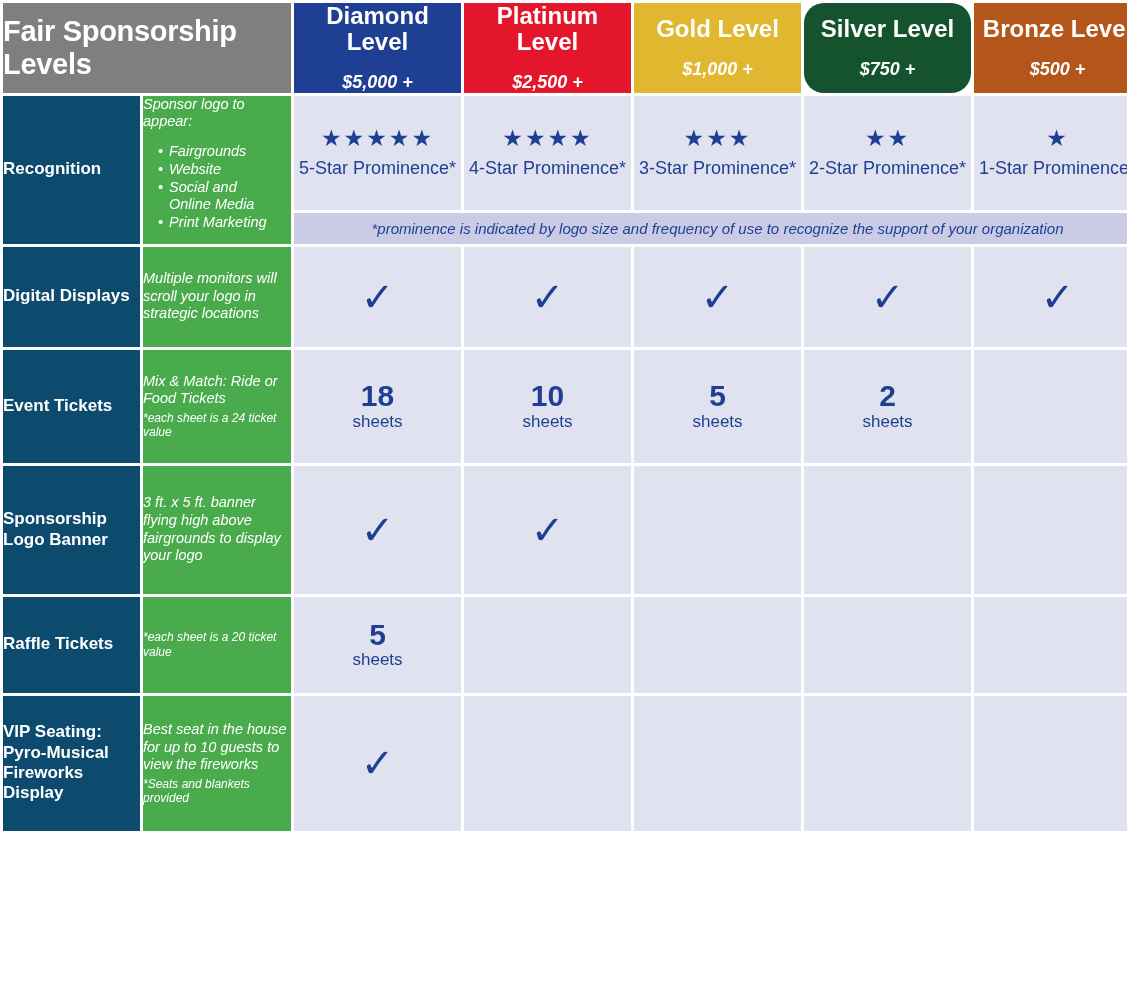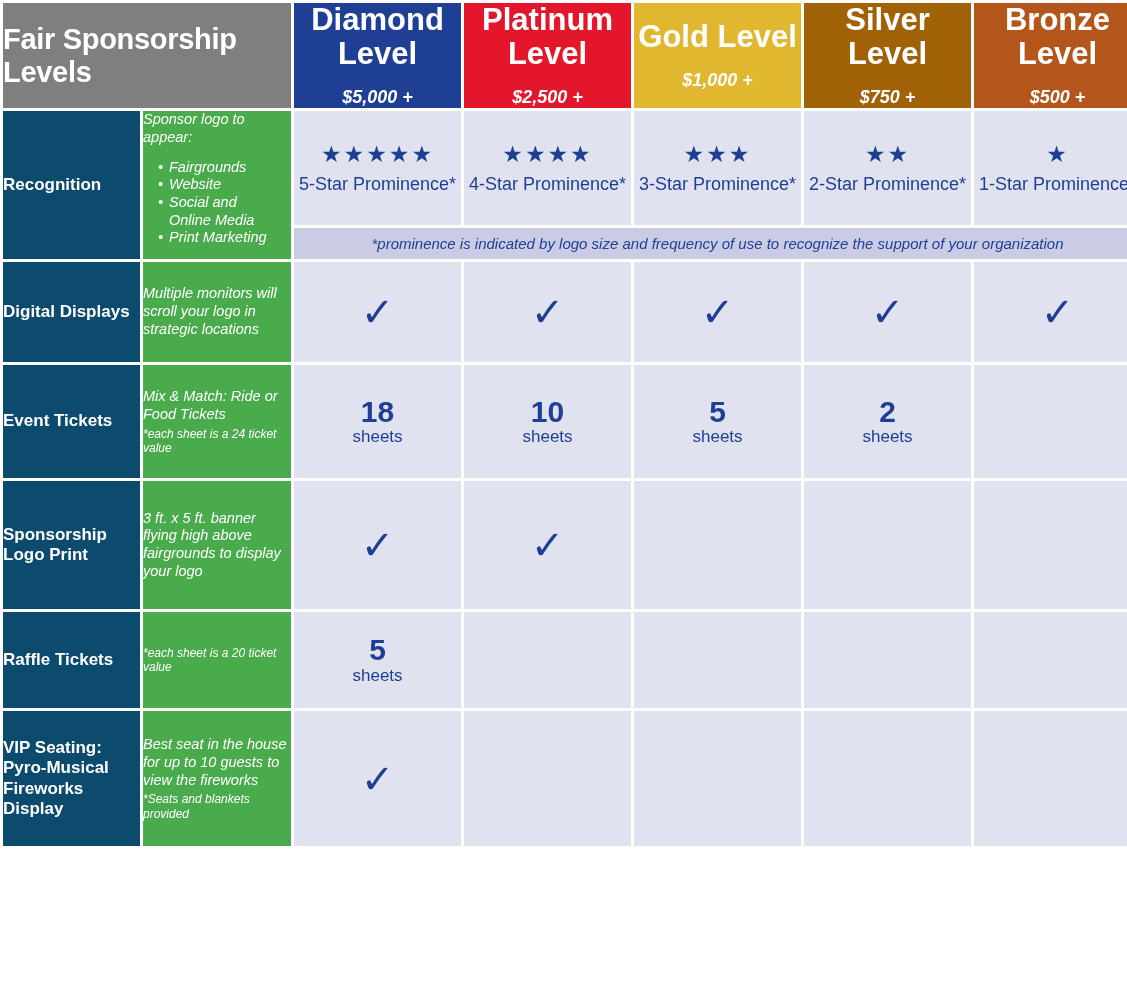--- a/index.html
+++ b/index.html
@@ -42,33 +42,33 @@
 
   
   .lvl-head {
     color: #ffffff;
     text-align: center;
     padding: 8px 4px 10px 4px;
     vertical-align: middle;
   }
   .lvl-name {
     font-weight: bold;
-    font-size: 31px;
+    font-size: 24px;
     line-height: 1.1;
     margin-bottom: 16px;
   }
   .lvl-price {
     font-style: italic;
     font-weight: bold;
     font-size: 18px;
   }
   .bg-diamond  { background: #1f3f94; }
   .bg-platinum { background: #e3162b; }
   .bg-gold     { background: #e0b72e; }
-  .bg-silver   { background: #a16207; }
+  .bg-silver   { background: #14532d; border-radius: 20px; }
   .bg-bronze   { background: #b4561b; }
 
   
   .row-label {
     background: #0c4a6e;
     color: #ffffff;
     font-weight: bold;
     font-size: 17px;
     line-height: 1.2;
     padding: 10px 6px 8px 8px;
@@ -265,21 +265,21 @@
       <div class="qty-unit">sheets</div>
     </td>
     <td class="val">
       <div class="qty-num">2</div>
       <div class="qty-unit">sheets</div>
     </td>
     <td class="val empty"></td>
   </tr>
 
   <tr>
-    <td class="row-label" style="height:128px">Sponsorship Logo Print</td>
+    <td class="row-label" style="height:128px">Sponsorship Logo Banner</td>
     <td class="row-desc">3 ft. x 5 ft. banner flying high above fairgrounds to display your logo</td>
     <td class="val">
       <span class="check">✓</span>
     </td>
     <td class="val">
       <span class="check">✓</span>
     </td>
     <td class="val empty"></td>
     <td class="val empty"></td>
     <td class="val empty"></td>

